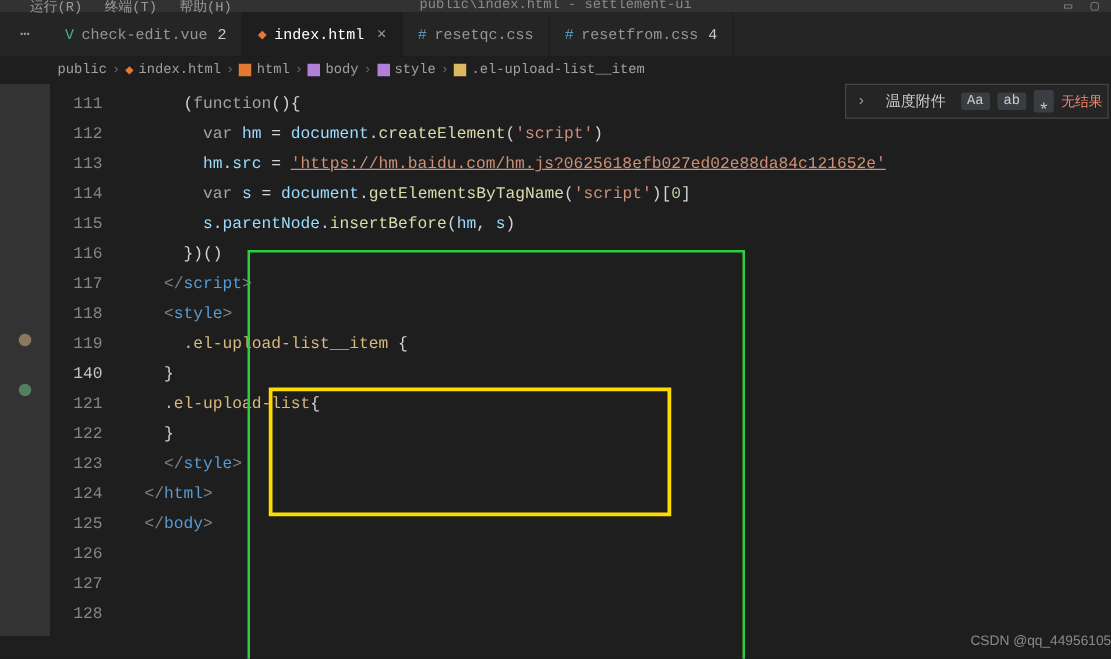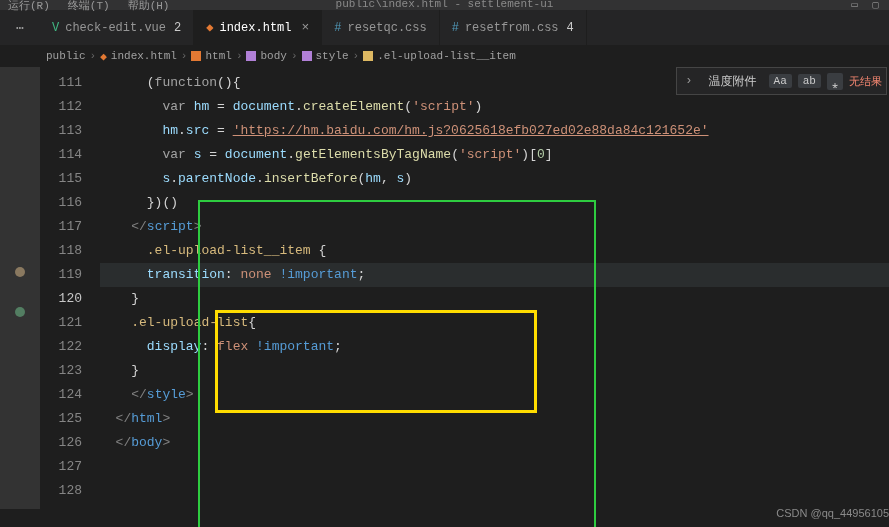--- a/index.html
+++ b/index.html
@@ -11,21 +11,21 @@
   width: 889px;
   height: 527px;
   overflow: hidden;
   position: relative;
 }
 .menubar {
   height: 10px;
   background: #323233;
   display: flex;
   align-items: center;
-  padding: 0 8px;
+  padding: 0 24px;
   color: #999;
   font-size: 11px;
   gap: 18px;
 }
 .tabbar {
   height: 35px;
   background: #252526;
   display: flex;
   align-items: stretch;
 }
@@ -270,43 +270,42 @@
     <div class="gutter">
       <div>111</div>
         <div>112</div>
         <div>113</div>
         <div>114</div>
         <div>115</div>
         <div>116</div>
         <div>117</div>
         <div>118</div>
         <div>119</div>
-        <div class="current">120</div>
+        <div class="current">140</div>
         <div>121</div>
         <div>122</div>
         <div>123</div>
         <div>124</div>
         <div>125</div>
         <div>126</div>
         <div>127</div>
         <div>128</div>
     </div>
     <div class="code">
 <div class="code-line"><span class="tk-punc">      (<span class="tk-keyword">function</span>(){</span></div>
 <div class="code-line"><span>        </span><span class="tk-keyword">var</span><span> </span><span class="tk-var">hm</span><span class="tk-punc"> = </span><span class="tk-var">document</span><span class="tk-punc">.</span><span class="tk-func">createElement</span><span class="tk-punc">(</span><span class="tk-string">'script'</span><span class="tk-punc">)</span></div>
 <div class="code-line"><span>        </span><span class="tk-var">hm</span><span class="tk-punc">.</span><span class="tk-var">src</span><span class="tk-punc"> = </span><span class="tk-url">'https://hm.baidu.com/hm.js?0625618efb027ed02e88da84c121652e'</span></div>
 <div class="code-line"><span>        </span><span class="tk-keyword">var</span><span> </span><span class="tk-var">s</span><span class="tk-punc"> = </span><span class="tk-var">document</span><span class="tk-punc">.</span><span class="tk-func">getElementsByTagName</span><span class="tk-punc">(</span><span class="tk-string">'script'</span><span class="tk-punc">)[</span><span class="tk-num">0</span><span class="tk-punc">]</span></div>
 <div class="code-line"><span>        </span><span class="tk-var">s</span><span class="tk-punc">.</span><span class="tk-var">parentNode</span><span class="tk-punc">.</span><span class="tk-func">insertBefore</span><span class="tk-punc">(</span><span class="tk-var">hm</span><span class="tk-punc">, </span><span class="tk-var">s</span><span class="tk-punc">)</span></div>
 <div class="code-line"><span>      </span><span class="tk-punc">})()</span></div>
 <div class="code-line"><span>    </span><span class="tk-tag">&lt;/</span><span class="tk-tagname">script</span><span class="tk-tag">&gt;</span></div>
+<div class="code-line"><span>    </span><span class="tk-tag">&lt;</span><span class="tk-tagname">style</span><span class="tk-tag">&gt;</span></div>
 <div class="code-line"><span>      </span><span class="tk-sel">.el-upload-list__item</span><span> </span><span class="tk-punc">{</span></div>
-<div class="code-line highlight-line"><span>      </span><span class="tk-prop">transition</span><span class="tk-punc">: </span><span class="tk-val">none</span><span> </span><span class="tk-imp">!important</span><span class="tk-punc">;</span></div>
 <div class="code-line"><span>    </span><span class="tk-punc">}</span></div>
 <div class="code-line"><span>    </span><span class="tk-sel">.el-upload-list</span><span class="tk-punc">{</span></div>
-<div class="code-line"><span>      </span><span class="tk-prop">display</span><span class="tk-punc">: </span><span class="tk-val">flex</span><span> </span><span class="tk-imp">!important</span><span class="tk-punc">;</span></div>
 <div class="code-line"><span>    </span><span class="tk-punc">}</span></div>
 <div class="code-line"><span>    </span><span class="tk-tag">&lt;/</span><span class="tk-tagname">style</span><span class="tk-tag">&gt;</span></div>
 <div class="code-line"><span>  </span><span class="tk-tag">&lt;/</span><span class="tk-tagname">html</span><span class="tk-tag">&gt;</span></div>
 <div class="code-line"><span>  </span><span class="tk-tag">&lt;/</span><span class="tk-tagname">body</span><span class="tk-tag">&gt;</span></div>
 <div class="code-line"> </div>
       <div class="box-green"></div>
       <div class="box-yellow"></div>
     </div>
   </div>
 </div>

